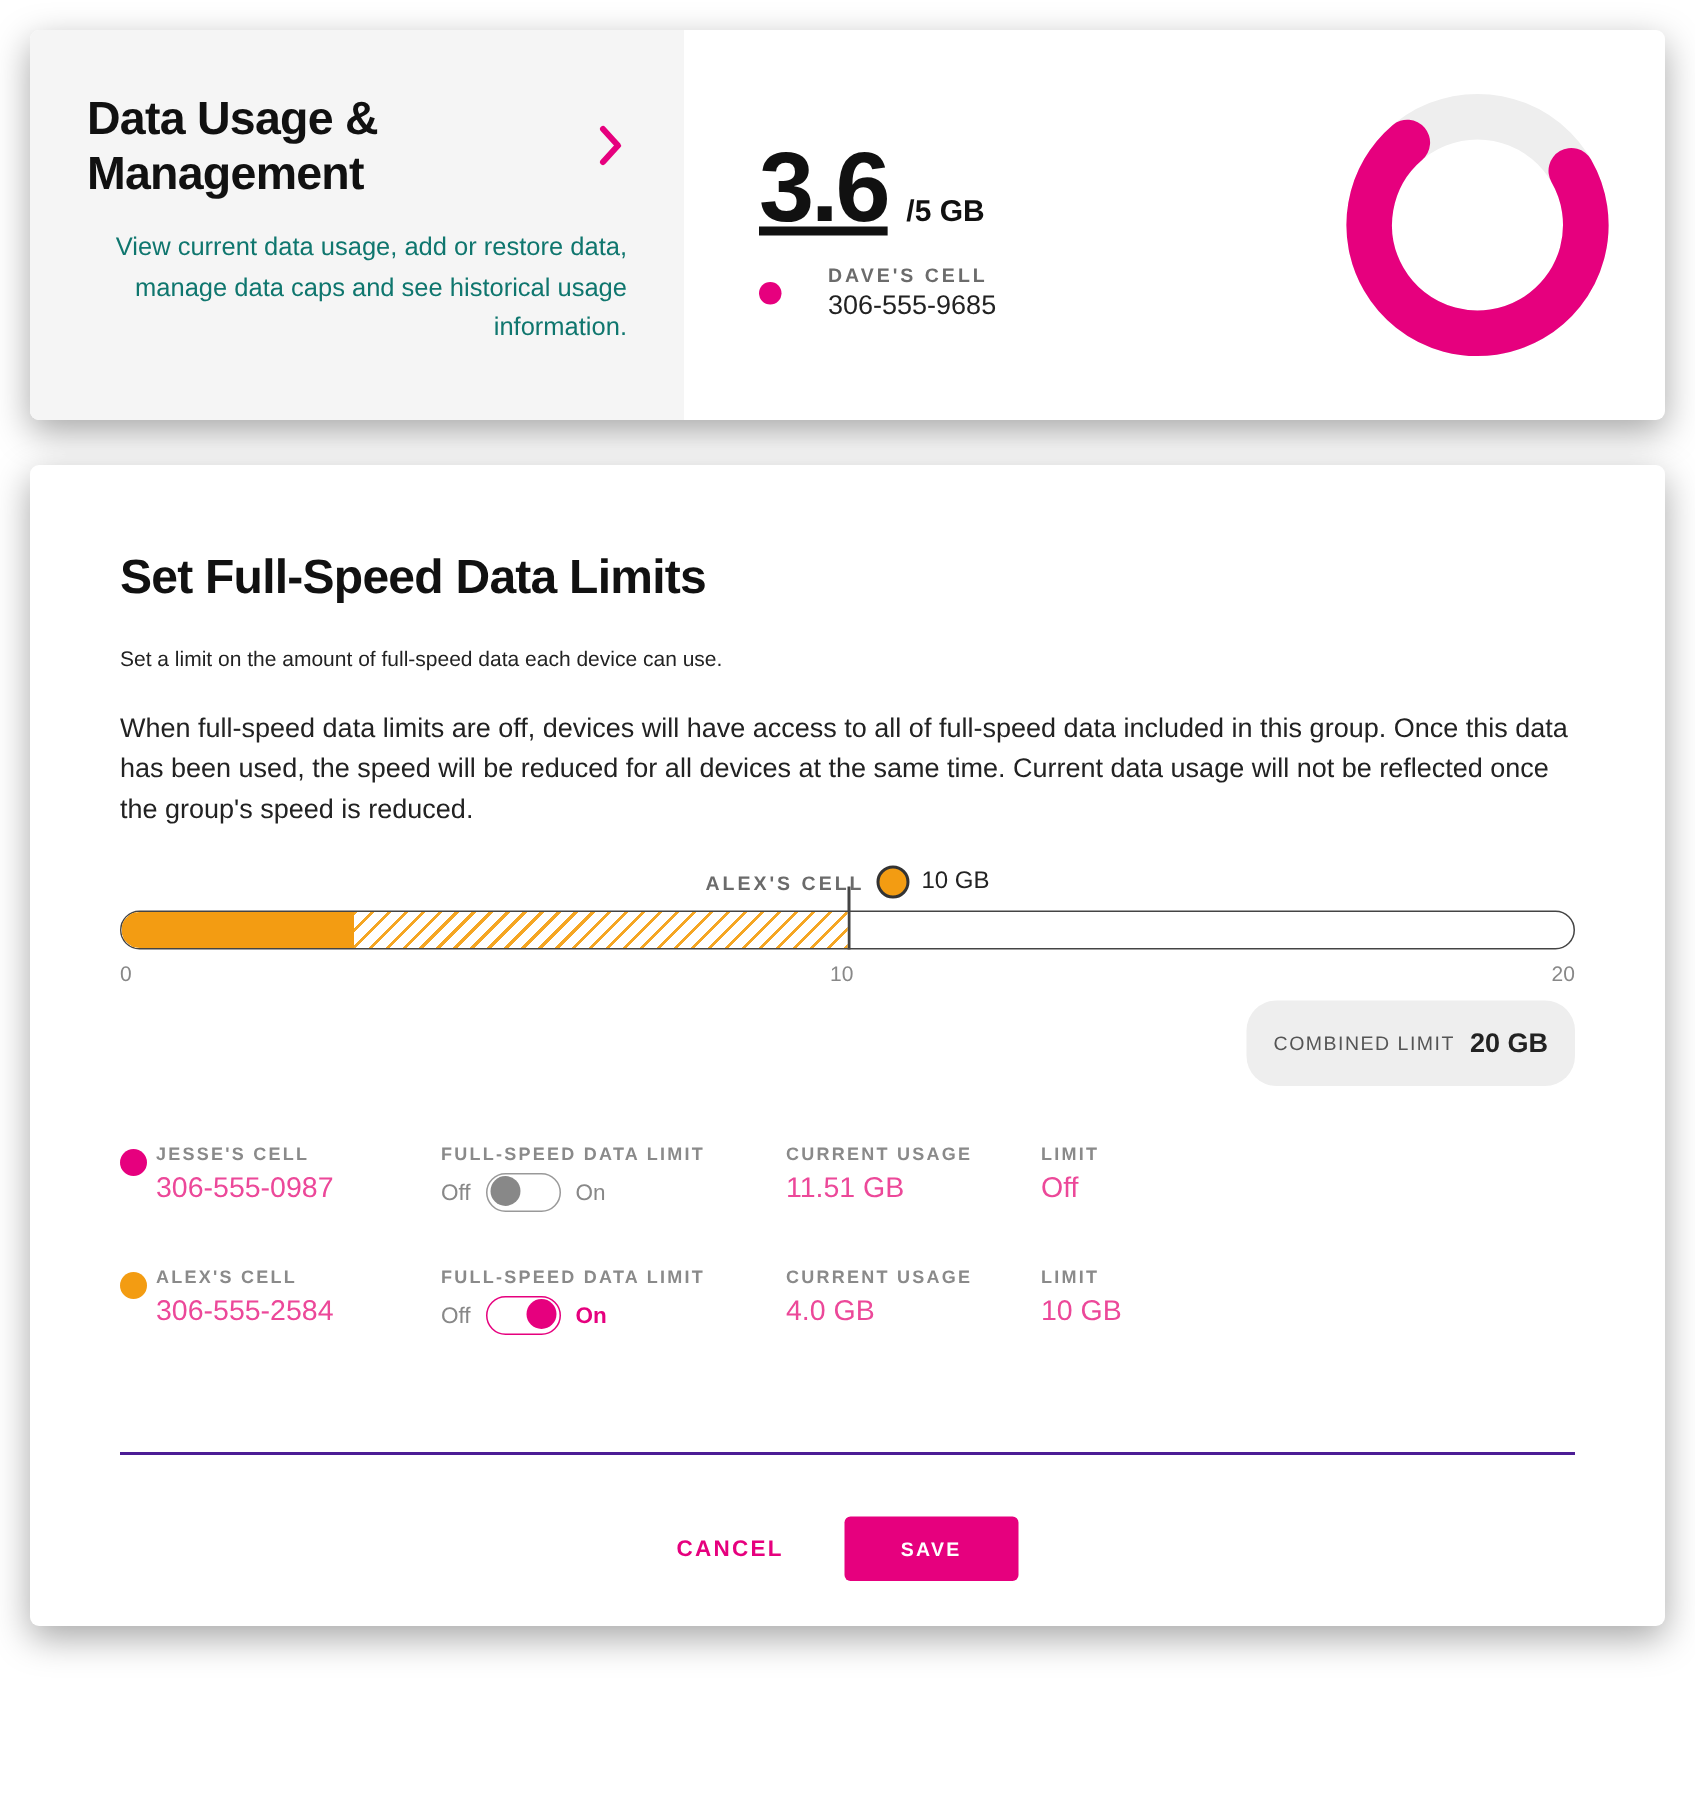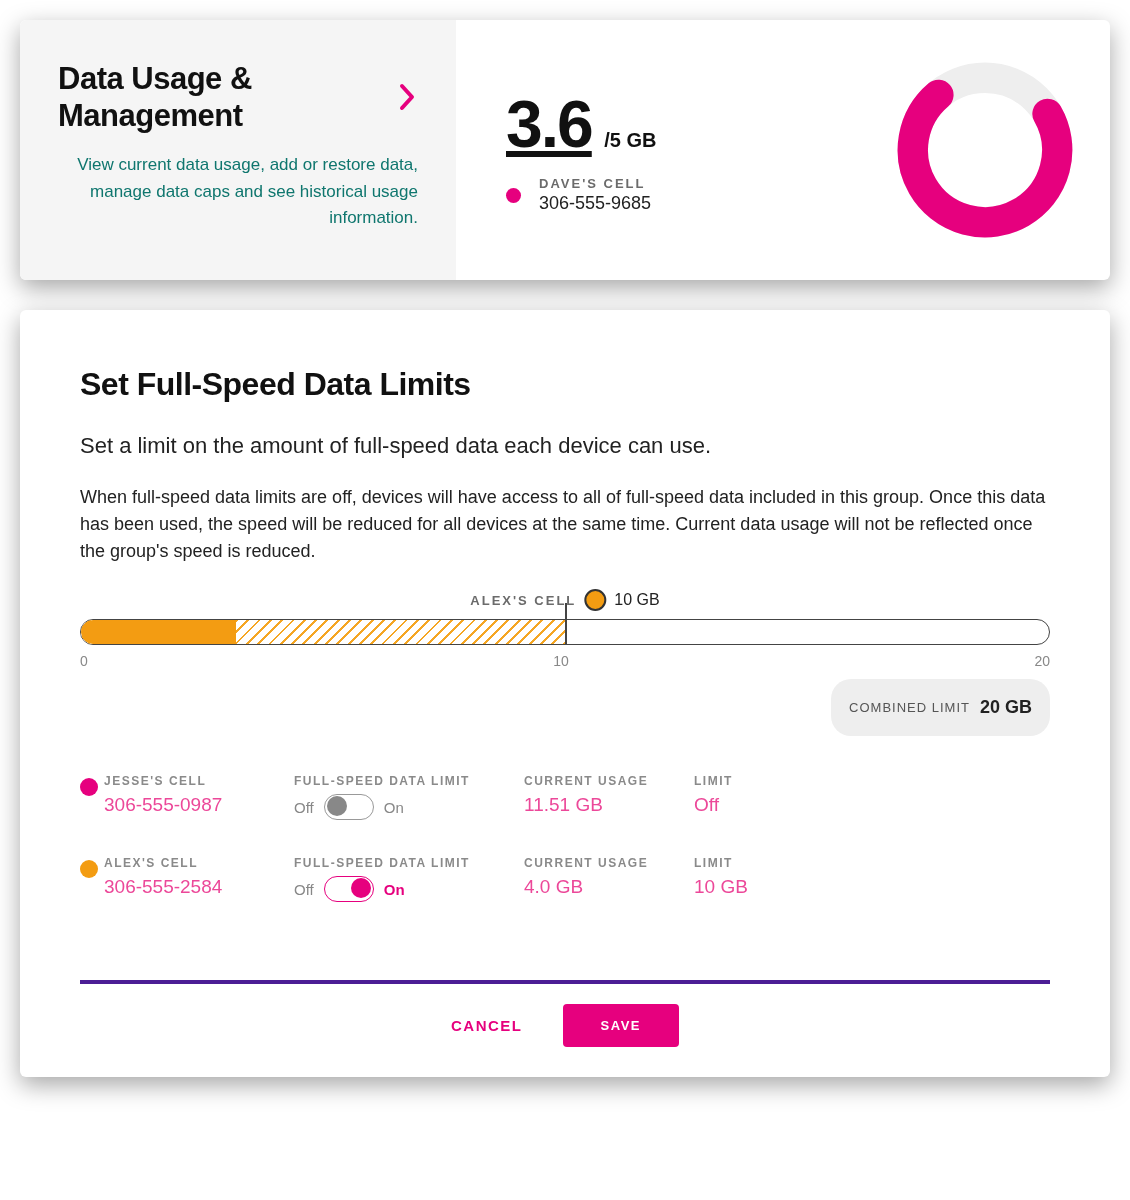--- a/index.html
+++ b/index.html
@@ -58,21 +58,21 @@
   }
   .usage-total {
     font-size: 20px;
     font-weight: 600;
     color: #111;
     margin-left: 8px;
   }
   .device-row {
     display: flex;
     align-items: center;
-    gap: 18px;
+    gap: 31px;
     margin-top: 14px;
   }
   .dot {
     width: 15px;
     height: 15px;
     border-radius: 50%;
     flex-shrink: 0;
   }
   .dot-lg { width: 18px; height: 18px; }
   .device-info .name {
@@ -92,21 +92,21 @@
   
   .bottom-card { padding: 56px 60px 30px 60px; }
   .h2 {
     font-size: 32px;
     font-weight: 800;
     color: #111;
     letter-spacing: -0.5px;
   }
   .lead {
     margin-top: 26px;
-    font-size: 22px;
+    font-size: 14px;
     color: #222;
     line-height: 1.5;
   }
   .body {
     margin-top: 22px;
     font-size: 18px;
     color: #222;
     line-height: 1.5;
   }
   .slider-block { margin-top: 54px; position: relative; }
@@ -228,23 +228,23 @@
     width: 20px; height: 20px; border-radius: 50%;
     top: 1px;
     transition: left 0.2s;
   }
   .toggle.off { background: #fff; }
   .toggle.off .knob { left: 2px; background: #888; }
   .toggle.on { border-color: #e6007e; background: #fff; }
   .toggle.on .knob { left: 26px; background: #e6007e; }
 
   .footer {
-    border-top: 4px solid #4c1d95;
+    border-top: 2px solid #4c1d95;
     margin-top: 60px;
-    padding-top: 20px;
+    padding-top: 41px;
     display: flex;
     justify-content: center;
     gap: 40px;
     align-items: center;
   }
   .btn-cancel {
     background: none;
     border: none;
     color: #e6007e;
     font-size: 15px;

